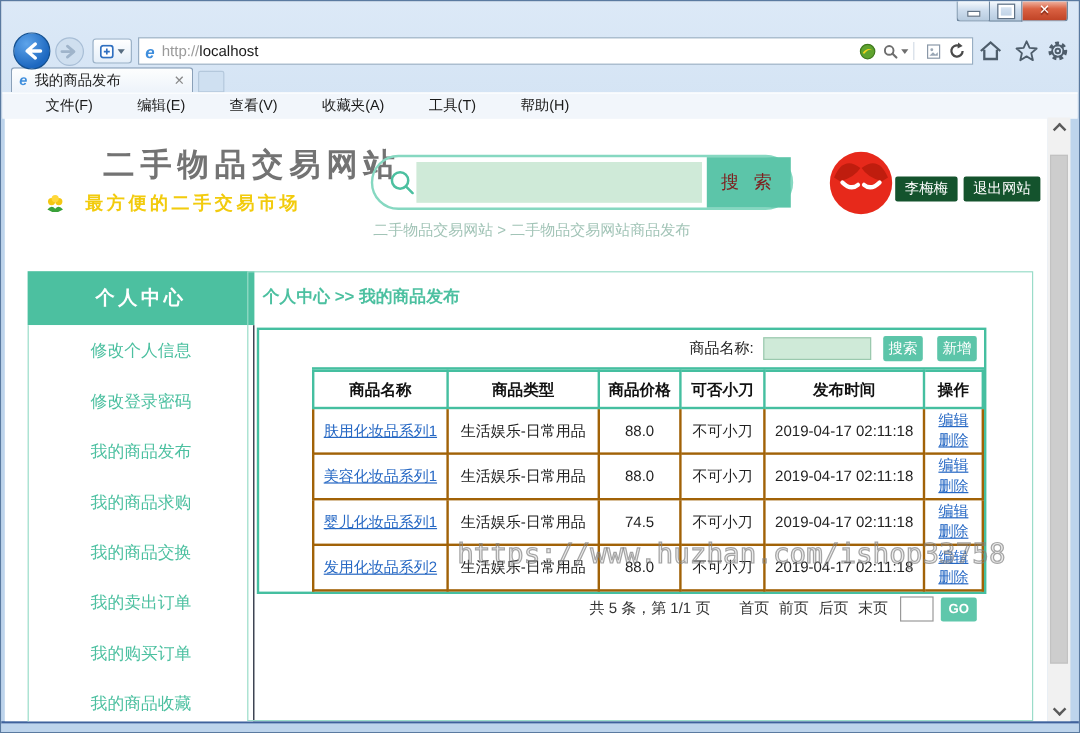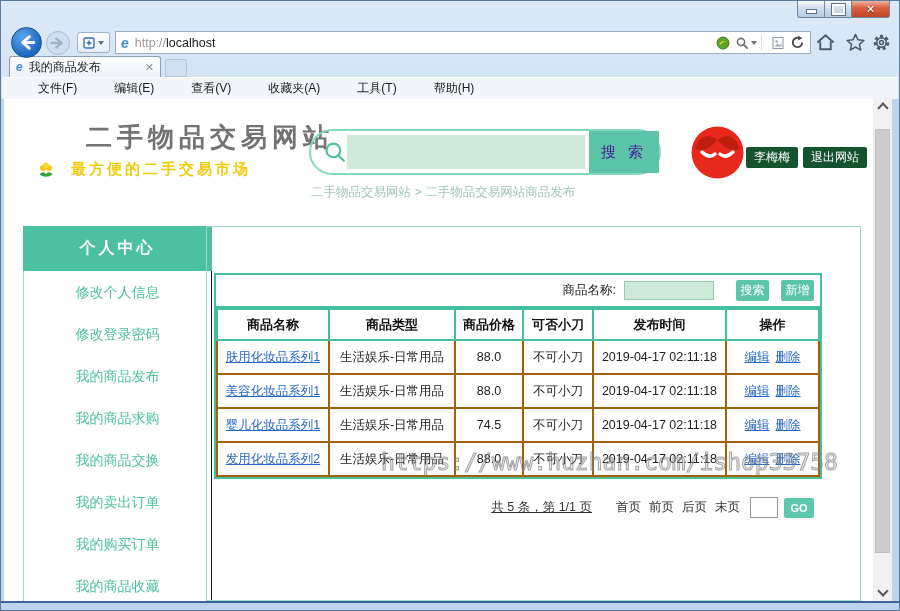--- a/index.html
+++ b/index.html
@@ -46,50 +46,50 @@
        display:flex;align-items:center;gap:14px;padding-left:13px;font-size:12px;color:#1a1a1a;z-index:3;}
   .menubar span{cursor:pointer;margin-left:23px;}
   
   .viewport{position:absolute;left:3px;top:97px;width:869px;height:503px;background:#fff;overflow:hidden;z-index:2;}
   .logo-title{position:absolute;left:42px;top:22px;font-size:26px;font-weight:bold;letter-spacing:5px;color:#737373;margin-left:40px;}
   .logo-sub{position:absolute;left:33px;top:62px;display:flex;align-items:center;gap:16px;}
   .logo-sub b{font-size:15px;color:#f2cb0d;letter-spacing:3px;}
   .pill{position:absolute;left:305px;top:31px;width:352px;height:46px;border:2px solid #86d8c1;border-radius:26px;box-sizing:border-box;}
   .pill .mag{position:absolute;left:13px;top:10px;}
   .pill input{position:absolute;left:36px;top:4px;width:238px;height:34px;background:#cfead8;border:none;outline:none;padding:0 6px;font-size:14px;box-sizing:border-box;}
-  .pill .sbtn{position:absolute;left:278px;top:0px;width:70px;height:42px;background:#5cc5a9;color:#4c1d95;font-size:15px;
+  .pill .sbtn{position:absolute;left:278px;top:0px;width:70px;height:42px;background:#5cc5a9;color:#7f1d1d;font-size:15px;
        letter-spacing:4px;display:flex;align-items:center;justify-content:center;cursor:pointer;}
   .crumb{position:absolute;left:307px;top:86px;font-size:12.5px;color:#a2c4b7;cursor:pointer;}
   .avatar{position:absolute;left:687px;top:28px;width:53px;height:53px;cursor:pointer;}
   .chip{position:absolute;top:49px;height:21px;background:#14532d;color:#fff;font-size:12px;border-radius:2px;
         display:flex;align-items:center;justify-content:center;cursor:pointer;}
   .chip.user{left:742px;width:52px;}
   .chip.quit{left:799px;width:64px;}
   
   .sidebar{position:absolute;left:19px;top:128px;width:189px;}
   .sb-head{height:45px;background:#4cc0a0;color:#fff;font-size:16px;font-weight:bold;letter-spacing:3px;
         display:flex;align-items:center;justify-content:center;}
   .sb-list{border-left:1px solid #9adcc9;border-right:1px solid #0f172a;background:#fff;}
   .sb-item{height:42px;line-height:42px;text-align:center;color:#4cc0a0;font-size:14px;display:block;text-decoration:none;cursor:pointer;}
   
   .main{position:absolute;left:202px;top:128px;width:655px;height:375px;border:1px solid #9adcc9;box-sizing:border-box;}
   .sec-title{position:absolute;left:12px;top:12px;font-size:14px;font-weight:bold;color:#4cc0a0;}
-  .twrap{position:absolute;left:7px;top:46px;width:608px;border:2px solid #45bfa0;box-sizing:border-box;}
+  .twrap{position:absolute;left:7px;top:46px;width:608px;border:2px solid #45bfa0;box-sizing:border-box;padding-left:44px;}
   .frow{height:31px;display:flex;align-items:center;justify-content:flex-end;border-bottom:2px solid #45bfa0;padding-right:6px;}
   .frow label{font-size:12.5px;color:#222;margin-right:8px;}
   .frow input{width:90px;height:19px;background:#cfead8;border:1px solid #9bc9ae;outline:none;box-sizing:border-box;margin-right:10px;}
   .tbtn{width:33px;height:21px;background:#5cc5a9;color:#fff;font-size:12px;border:none;border-radius:2px;
         display:flex;align-items:center;justify-content:center;cursor:pointer;margin-left:12px;}
   table.goods{width:100%;border-collapse:collapse;table-layout:fixed;}
   table.goods th{height:27px;font-size:13px;color:#111;border:2px solid #45bfa0;font-weight:bold;}
   table.goods td{height:30px;font-size:12.5px;color:#222;text-align:center;border:2px solid #a16207;}
   a.lnk{color:#2668c4;text-decoration:underline;cursor:pointer;}
   .ops a{margin:0 3px;}
   .pager{position:absolute;left:7px;top:270px;width:608px;display:flex;align-items:center;justify-content:flex-end;font-size:12.5px;color:#333;box-sizing:border-box;padding-right:8px;}
-  .pager .sum{margin-right:16px;text-decoration:underline;}
+  .pager .sum{margin-right:16px;}
   .pager a{color:#333;text-decoration:none;margin-left:8px;cursor:pointer;}
   .pager input{width:22px;height:17px;border:1px solid #999;margin-left:10px;outline:none;}
   .pager .go{width:30px;height:20px;background:#5fc7ab;color:#fff;font-size:11px;font-weight:bold;border-radius:2px;
         display:flex;align-items:center;justify-content:center;margin-left:6px;cursor:pointer;}
   
   .wmark{position:absolute;left:380px;top:448px;font-family:"DejaVu Sans Mono",monospace;font-size:23px;white-space:nowrap;
         color:rgba(130,130,130,0.16);-webkit-text-stroke:1px rgba(130,130,130,0.7);z-index:8;pointer-events:none;}
   
   .vsb{position:absolute;left:872px;top:97px;width:19px;height:503px;background:#f1f1f1;z-index:4;}
   .vsb .btn{position:absolute;left:0;width:19px;height:17px;display:flex;align-items:center;justify-content:center;cursor:pointer;}
@@ -246,26 +246,27 @@
         <a class="sb-item">我的商品发布</a>
         <a class="sb-item">我的商品求购</a>
         <a class="sb-item">我的商品交换</a>
         <a class="sb-item">我的卖出订单</a>
         <a class="sb-item">我的购买订单</a>
         <a class="sb-item">我的商品收藏</a>
       </div>
     </div>
 
     <div class="main">
+      <div class="sec-title">个人中心 &gt;&gt; 我的商品发布</div>
 
       <div class="twrap">
         <div class="frow">
           <label>商品名称:</label>
           <input type="text" style="">
-          <div class="tbtn" style="margin-left:12px;">搜索</div>
+          <div class="tbtn" style="margin-left:0;">搜索</div>
           <div class="tbtn">新增</div>
         </div>
         <table class="goods">
           <colgroup>
               <col style="width:112px">
               <col style="width:126px">
               <col style="width:68px">
               <col style="width:70px">
               <col style="width:133px">
               <col>

